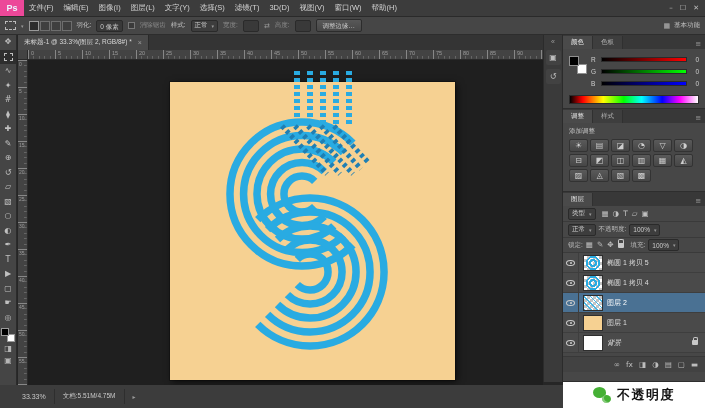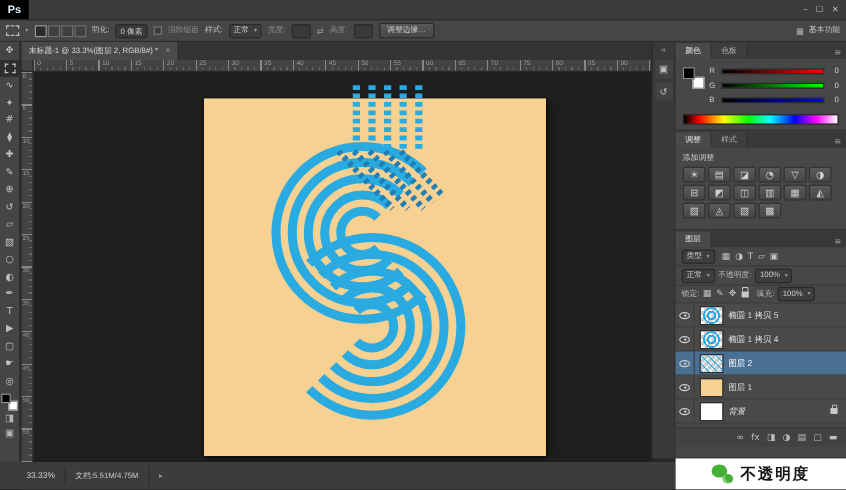--- a/index.html
+++ b/index.html
@@ -7,21 +7,21 @@
   body {
     position: relative; overflow: hidden; background:#262626;
     font-family:"Liberation Sans","DejaVu Sans",sans-serif;
     -webkit-font-smoothing: antialiased;
   }
   .icon-f { font-family:"DejaVu Sans",sans-serif; }
 
   
   #menubar { position:absolute; left:0; top:0; width:705px; height:17px;
     background:#3c3c3c; border-bottom:1px solid #2a2a2a; display:flex; align-items:stretch; }
-  #ps-logo { width:24px; background:#000000; color:#eaf6ff; font-weight:bold;
+  #ps-logo { width:24px; background:#ec4899; color:#eaf6ff; font-weight:bold;
     font-size:9px; display:flex; align-items:center; justify-content:center; }
   #menu-items { display:flex; }
   .menu-item { padding:0 5px; font-size:7.5px; color:#d4d4d4; line-height:16px; white-space:nowrap; cursor:default; }
   #window-controls { margin-left:auto; display:flex; align-items:center; gap:7px; padding-right:6px; }
   .winctl { font-size:7px; color:#bdbdbd; }
 
   
   #optionsbar { position:absolute; left:0; top:17px; width:705px; height:18px;
     background:#464646; border-bottom:1px solid #2d2d2d; display:flex; align-items:center; gap:5px; padding:0 5px; }
   .ob-label { font-size:6.5px; color:#c2c2c2; white-space:nowrap; }
@@ -180,20 +180,33 @@
     background:var(--wechat,#45b035); border-radius:50% 50% 45% 50%; }
   #wechat-icon::after { content:''; position:absolute; right:0; bottom:0; width:9px; height:8px;
     background:var(--wechat,#45b035); border-radius:50%; box-shadow:inset 2px -1px 0 rgba(255,255,255,.35); }
   #branding-text { font-size:13px; font-weight:bold; color:#141414; letter-spacing:1.5px; white-space:nowrap; }
 </style>
 </head>
 <body>
 
 <div id="menubar">
   <div id="ps-logo">Ps</div>
+  <div id="menu-items">
+      <div class="menu-item">文件(F)</div>
+      <div class="menu-item">编辑(E)</div>
+      <div class="menu-item">图像(I)</div>
+      <div class="menu-item">图层(L)</div>
+      <div class="menu-item">文字(Y)</div>
+      <div class="menu-item">选择(S)</div>
+      <div class="menu-item">滤镜(T)</div>
+      <div class="menu-item">3D(D)</div>
+      <div class="menu-item">视图(V)</div>
+      <div class="menu-item">窗口(W)</div>
+      <div class="menu-item">帮助(H)</div>
+    </div>
   <div id="window-controls">
       <span class="winctl icon-f">–</span>
       <span class="winctl icon-f">☐</span>
       <span class="winctl icon-f">✕</span>
     </div>
 </div>
 
 <div id="optionsbar">
   <span class="marquee-mini"></span>
   <span class="caret-mini">▾</span>

